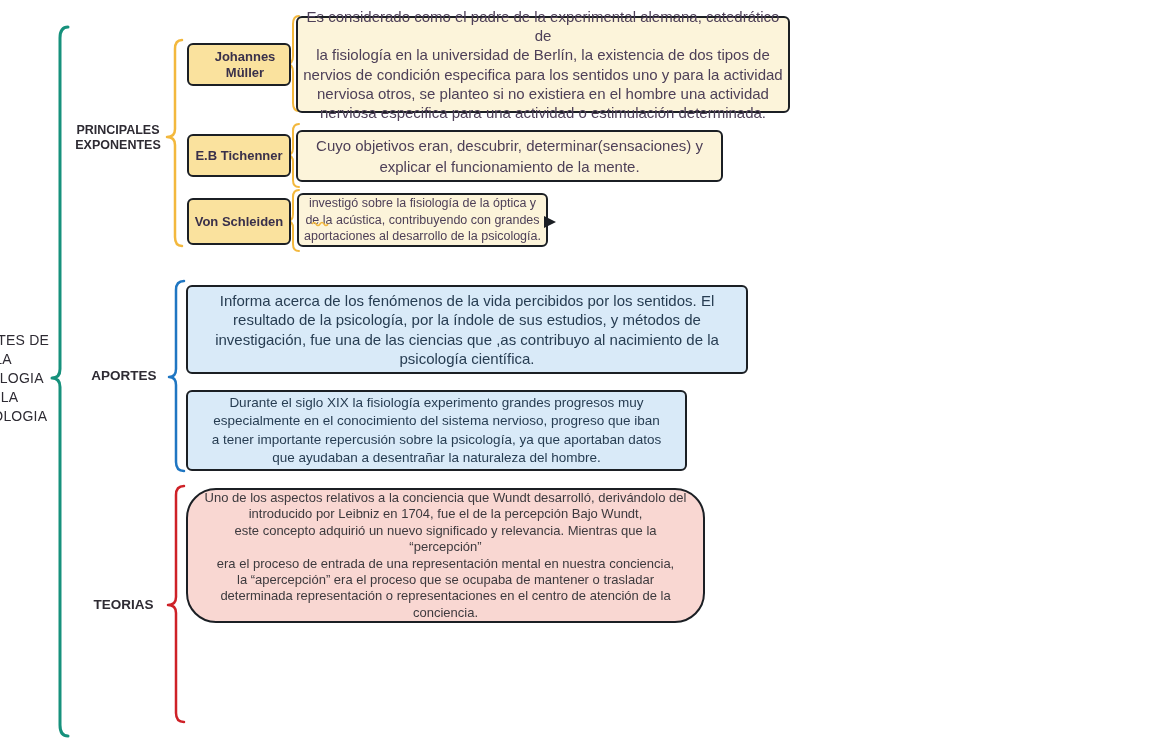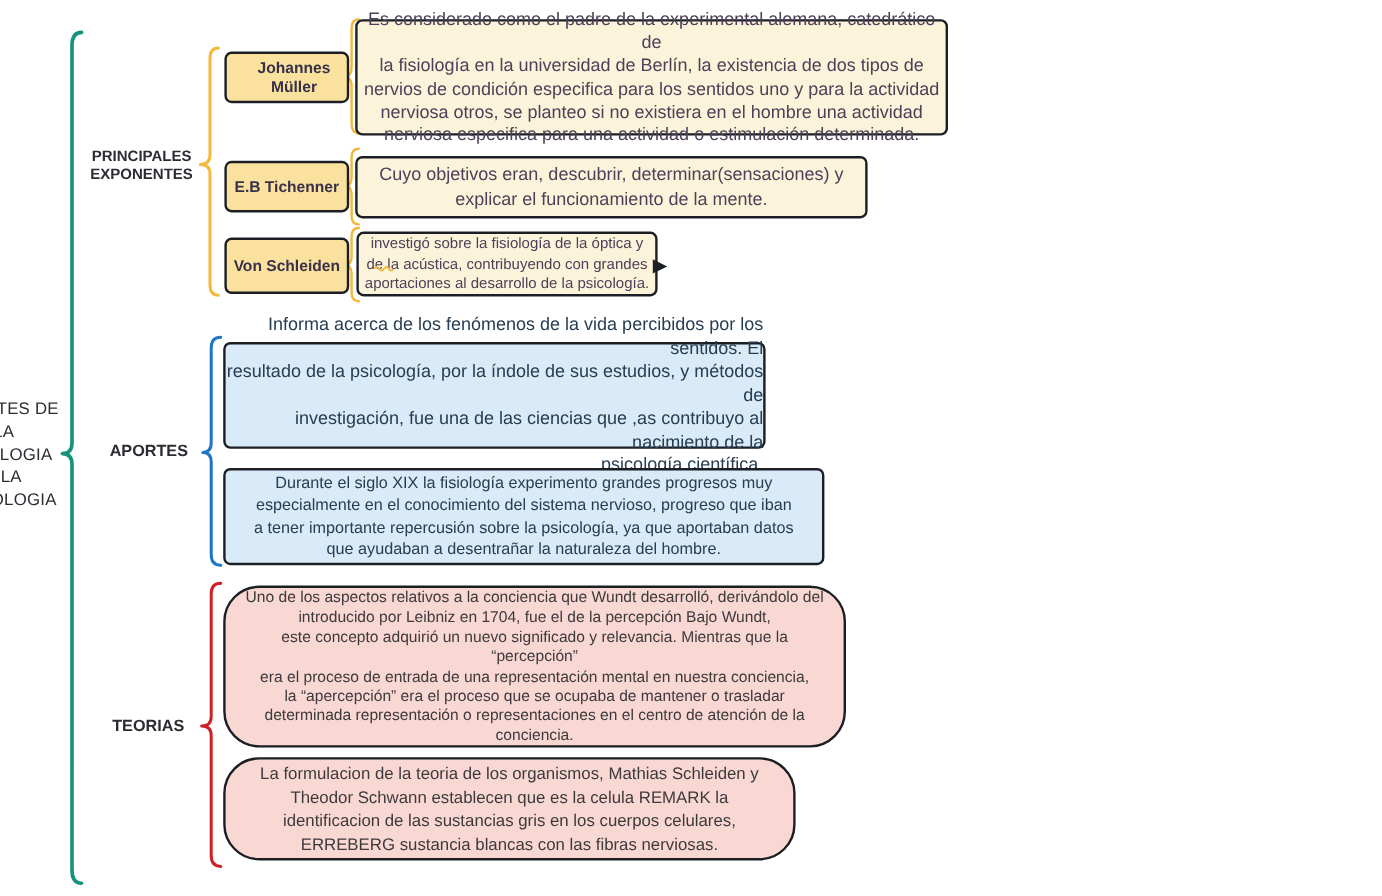--- a/index.html
+++ b/index.html
@@ -83,39 +83,35 @@
 
   <div id="arrow-connector"></div>
 
   <svg id="squiggle" width="18" height="6">
     <path d="M1,3 q2,-3 4,0 q2,3 4,0 q2,-3 4,0 q2,3 4,0" fill="none" stroke-width="1.5" stroke="#F3B83D"></path>
   </svg>
 
 
   <div class="section-label" style="left:86px;top:368px;width:76px;font-size:13.5px;line-height:16px;">APORTES</div>
 
-  <div class="box blue-note" style="left:186px;top:285px;width:452px;height:89px;font-size:15px;line-height:19.5px;text-align:right;">Informa acerca de los fenómenos de la vida percibidos por los sentidos. El
+  <div class="box blue-note" style="left:186px;top:285px;width:562px;height:89px;font-size:15px;line-height:19.5px;">Informa acerca de los fenómenos de la vida percibidos por los sentidos. El
 resultado de la psicología, por la índole de sus estudios, y métodos de
 investigación, fue una de las ciencias que ,as contribuyo al nacimiento de la
 psicología científica.</div>
 
   <div class="box blue-note" style="left:186px;top:390px;width:501px;height:81px;font-size:13.5px;line-height:18.5px;">Durante el siglo XIX la fisiología experimento grandes progresos muy
 especialmente en el conocimiento del sistema nervioso, progreso que iban
 a tener importante repercusión sobre la psicología, ya que aportaban datos
 que ayudaban a desentrañar la naturaleza del hombre.</div>
 
   <div class="section-label" style="left:87px;top:597px;width:73px;font-size:13.5px;line-height:16px;">TEORIAS</div>
 
   <div class="box pink-note" style="left:186px;top:488px;width:519px;height:135px;font-size:13px;line-height:16.4px;">Uno de los aspectos relativos a la conciencia que Wundt desarrolló, derivándolo del
 introducido por Leibniz en 1704, fue el de la percepción Bajo Wundt,
 este concepto adquirió un nuevo significado y relevancia. Mientras que la
 “percepción”
 era el proceso de entrada de una representación mental en nuestra conciencia,
 la “apercepción” era el proceso que se ocupaba de mantener o trasladar
 determinada representación o representaciones en el centro de atención de la
 conciencia.</div>
 
-  <div class="box pink-note" style="left:186px;top:631px;width:477px;height:86px;font-size:14px;line-height:19.5px;">La formulacion de la teoria de los organismos, Mathias Schleiden y
-Theodor Schwann establecen que es la celula REMARK la
-identificacion de las sustancias gris en los cuerpos celulares,
-ERREBERG sustancia blancas con las fibras nerviosas.</div>
 
 </div>
 
 </body></html>

